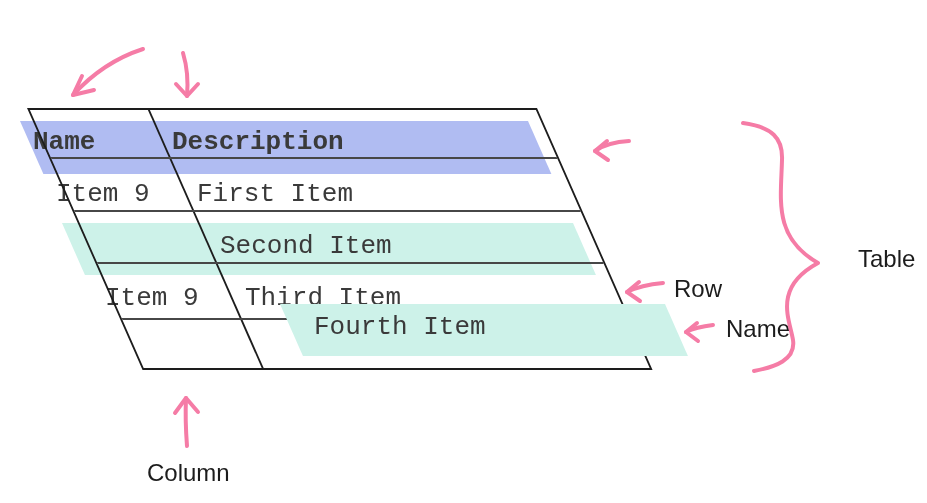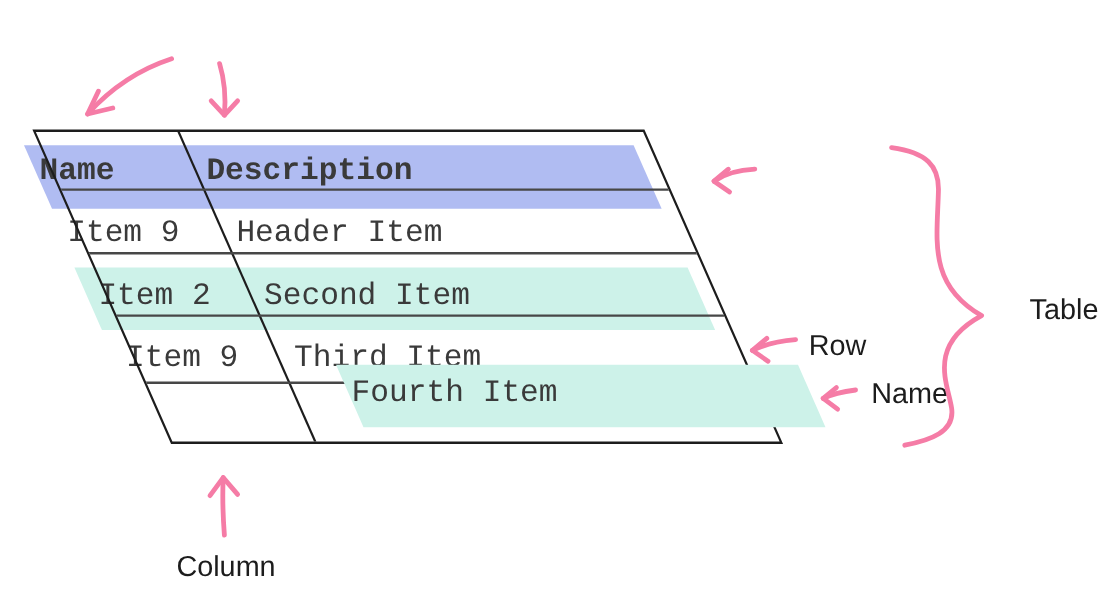--- a/index.html
+++ b/index.html
@@ -56,38 +56,37 @@
 
 <div class="stage">
 
   <div class="hl under header"></div>
   <div class="hl under row2"></div>
 
   <span class="cell-text th" style="left:33px;top:129px">Name</span>
   <span class="cell-text th" style="left:172px;top:129px">Description</span>
 
   <span class="cell-text" style="left:56px;top:181px">Item 9</span>
-  <span class="cell-text" style="left:197px;top:181px">Header Item</span>
+  <span class="cell-text" style="left:197px;top:181px">First Item</span>
 
-  <span class="cell-text" style="left:82px;top:233px">Item 2</span>
   <span class="cell-text" style="left:220px;top:233px">Second Item</span>
 
   <span class="cell-text" style="left:105px;top:285px">Item 9</span>
   <span class="cell-text" style="left:245px;top:285px">Third Item</span>
 
   <div class="tbl">
     <div class="vline"></div>
     <div class="hline" style="top:47px"></div>
     <div class="hline" style="top:100px"></div>
     <div class="hline" style="top:152px"></div>
     <div class="hline" style="top:208px"></div>
   </div>
 
   <div class="hl cell4"></div>
-  <span class="cell-text top" style="left:293px;top:314px">Fourth Item</span>
+  <span class="cell-text top" style="left:314px;top:314px">Fourth Item</span>
 
   <span class="label" style="left:674px;top:275px">Row</span>
   <span class="label" style="left:726px;top:315px">Name</span>
   <span class="label" style="left:858px;top:245px">Table</span>
   <span class="label" style="left:147px;top:459px">Column</span>
 
   <svg class="ink" width="927" height="503" viewBox="0 0 927 503">
     <g>
       <path d="M143,49 Q103,62 73,95"></path>
       <path d="M73,95 L82,76 M73,95 L94,90"></path>

